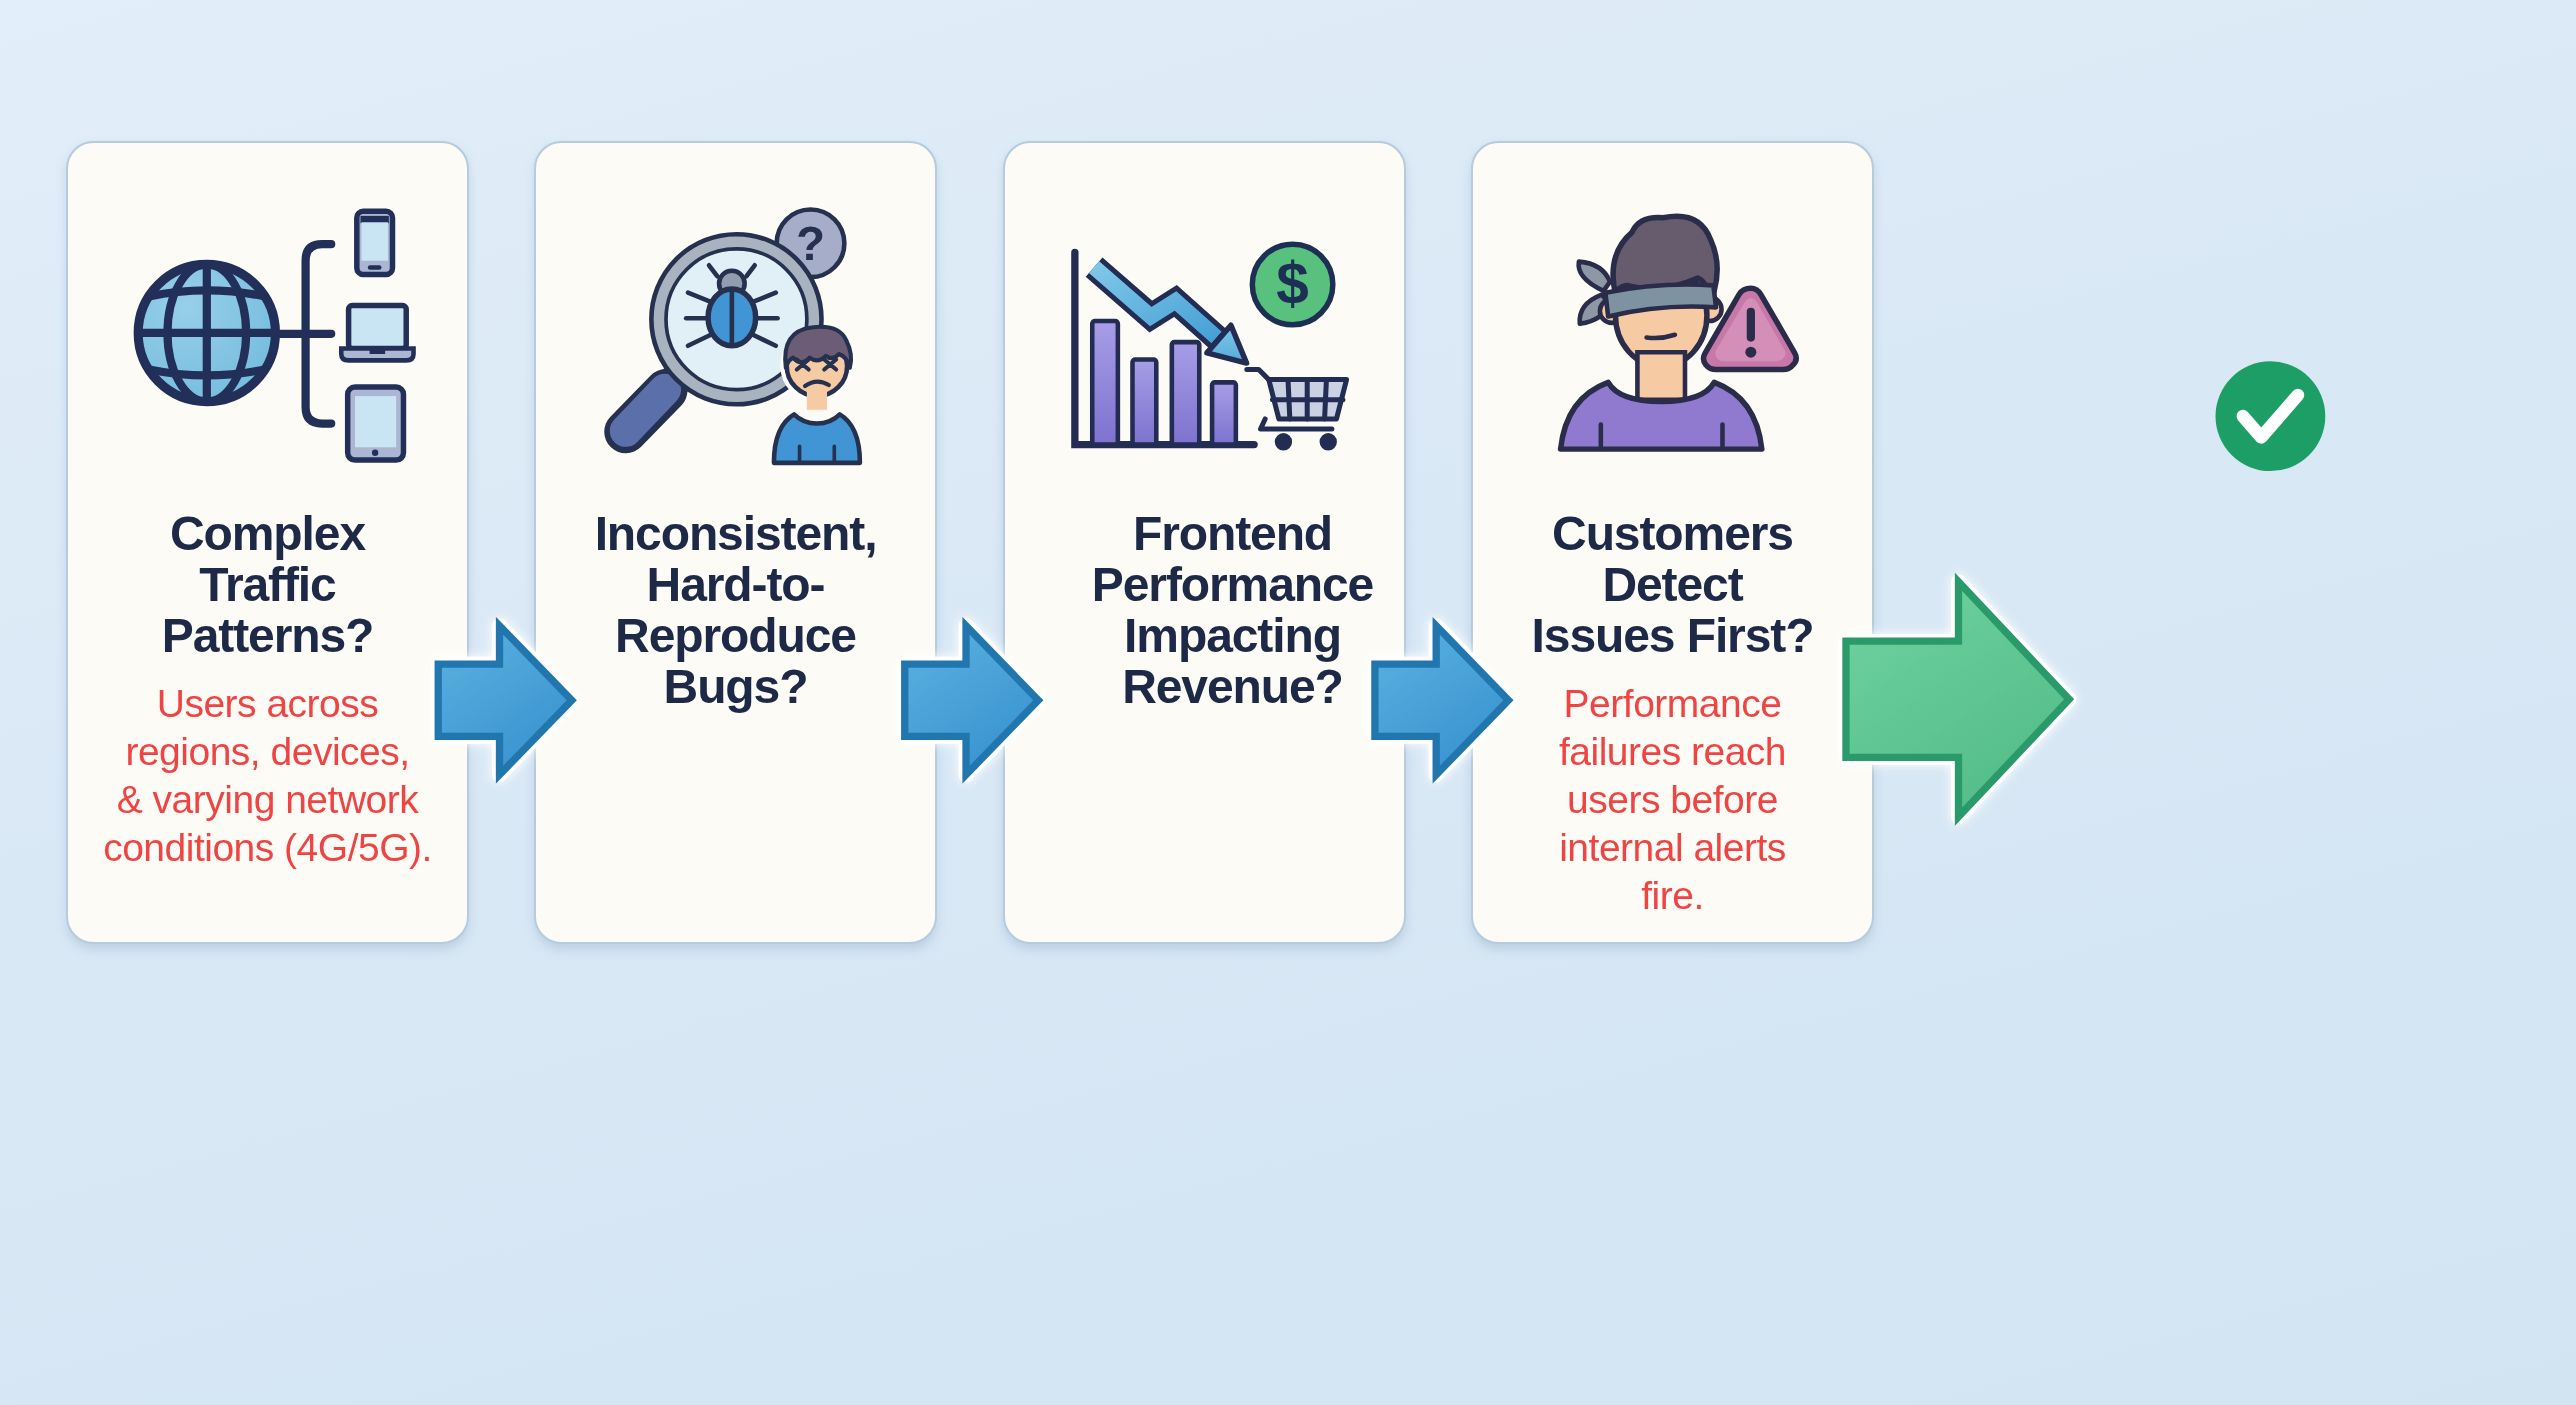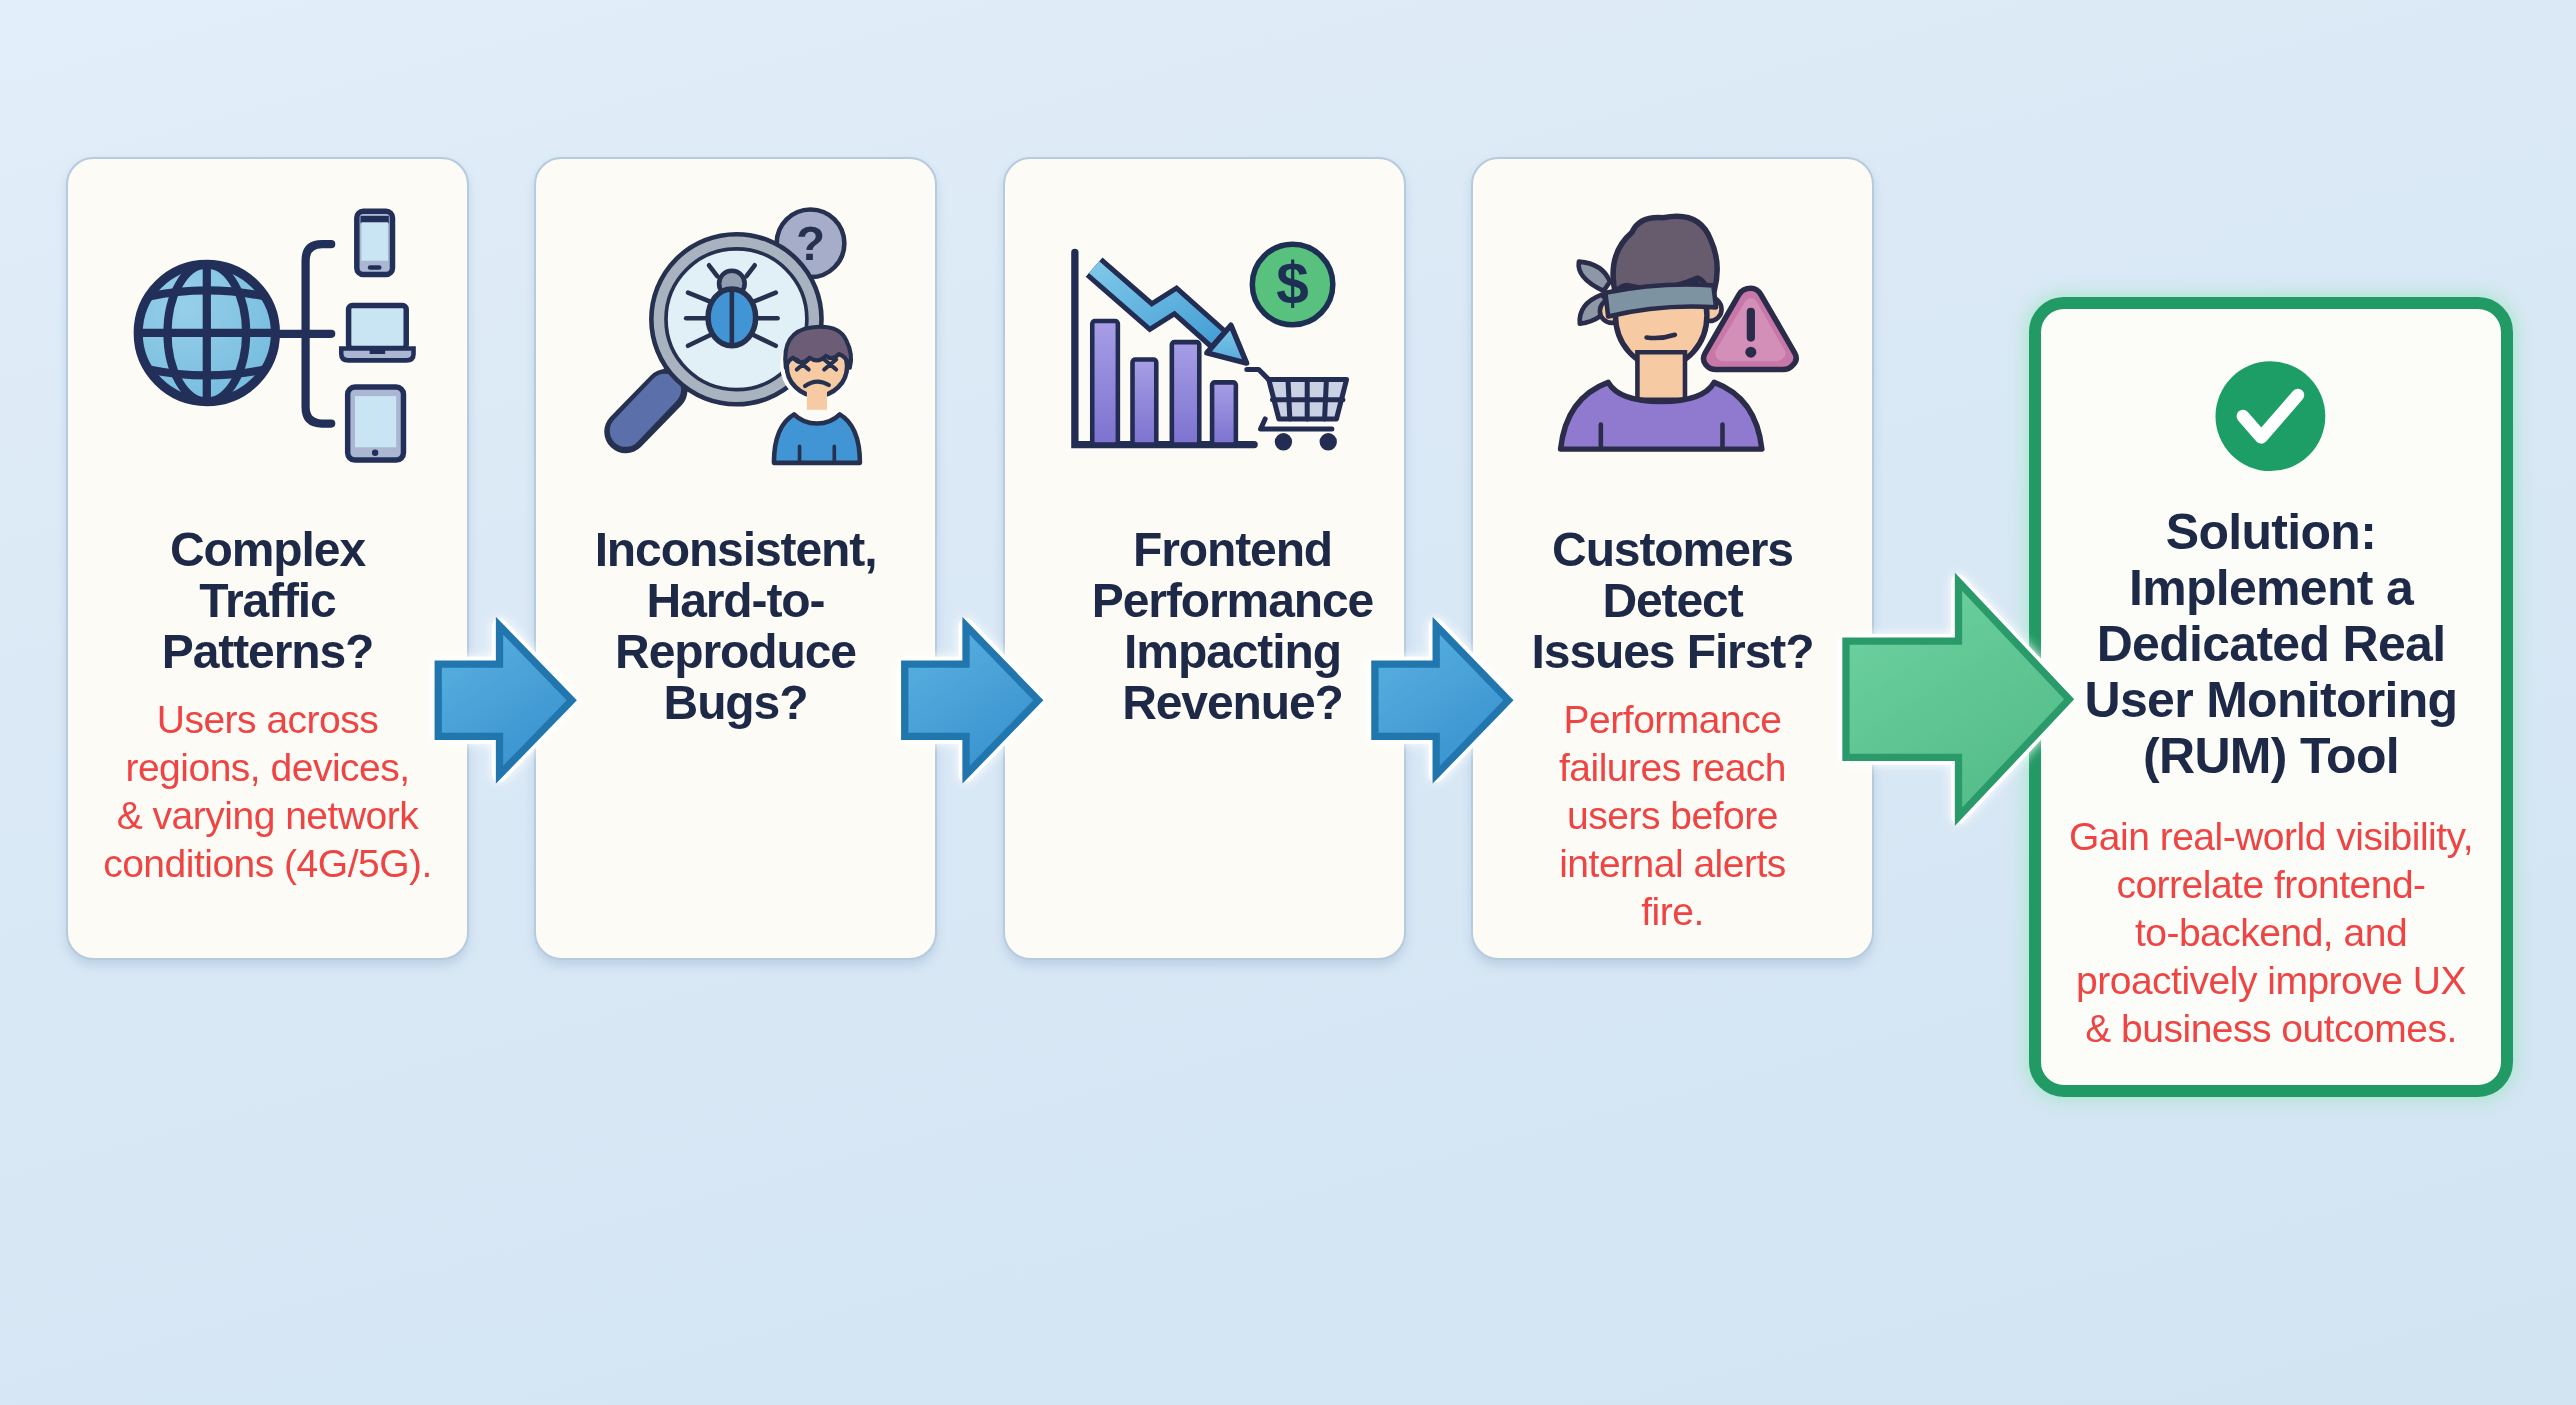--- a/index.html
+++ b/index.html
@@ -1,19 +1,19 @@
 <!DOCTYPE html>
 <html style="font-size:14.6px"><head>
 <meta charset="utf-8">
 <style>
   html,body{margin:0;padding:0;background:#ffffff;}
   #stage{position:relative;width:2576px;height:1405px;overflow:hidden;
     background:linear-gradient(165deg,#e2eef9 0%,#d9e8f5 45%,#d2e4f2 100%);
     font-family:"Liberation Sans", sans-serif;}
-  .card{position:absolute;top:157px;width:403px;height:803px;
+  .card{position:absolute;top:141px;width:403px;height:803px;
     background:#fcfbf5;border:2.7px solid #b6cbdd;border-radius:27.4px;
     box-shadow:0 5.5px 9.1px rgba(140,170,200,0.35);box-sizing:border-box;}
   .title{position:absolute;left:0;width:100%;text-align:center;
     font-weight:bold;font-size:48px;line-height:51px;color:#1d2946;letter-spacing:-1.1px;}
   .body{position:absolute;left:0;width:100%;text-align:center;
     font-size:39px;line-height:48px;color:#ef4444;letter-spacing:-0.5px;}
   #sol{position:absolute;left:2029px;top:297px;width:484px;height:800px;
     background:#fcfdf9;border:12.8px solid #229a66;border-radius:35px;
     box-sizing:border-box;box-shadow:0 0 14.6px 4.6px rgba(170,230,205,0.8);}
   #sol .title{font-size:50px;line-height:56px;letter-spacing:-0.7px;}
@@ -29,24 +29,20 @@
   <div class="card" style="left:534px;">
     <div class="title" style="top:365px;">Inconsistent,<br>Hard-to-<br>Reproduce<br>Bugs?</div>
   </div>
   <div class="card" style="left:1003px;">
     <div class="title" style="top:365px;margin-left:28px;">Frontend<br>Performance<br>Impacting<br>Revenue?</div>
   </div>
   <div class="card" style="left:1471px;">
     <div class="title" style="top:365px;">Customers<br>Detect<br>Issues First?</div>
     <div class="body" style="top:537px;">Performance<br>failures reach<br>users before<br>internal alerts<br>fire.</div>
   </div>
-  <div id="sol">
-    <div class="title" style="top:195px;">Solution:<br>Implement a<br>Dedicated Real<br>User Monitoring<br>(RUM) Tool</div>
-    <div class="body" style="top:504px;">Gain real-world visibility,<br>correlate frontend-<br>to-backend, and<br>proactively improve UX<br>&amp; business outcomes.</div>
-  </div>
   <svg id="overlay" width="2576" height="1405" viewBox="0 0 2816 1536">
 
     <defs>
       <linearGradient id="bluearrow" x1="0" y1="0" x2="0.6" y2="1">
         <stop offset="0" stop-color="#5cb3e2"></stop>
           <stop offset="1" stop-color="#3a93cf"></stop>
       </linearGradient>
       <linearGradient id="greenarrow" x1="0" y1="0" x2="0.6" y2="1">
         <stop offset="0" stop-color="#6fd3a0"></stop>
           <stop offset="1" stop-color="#54bd8a"></stop>

